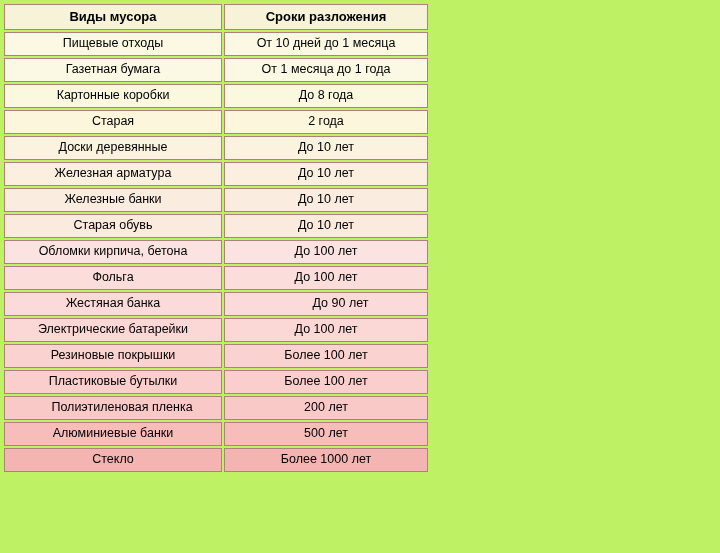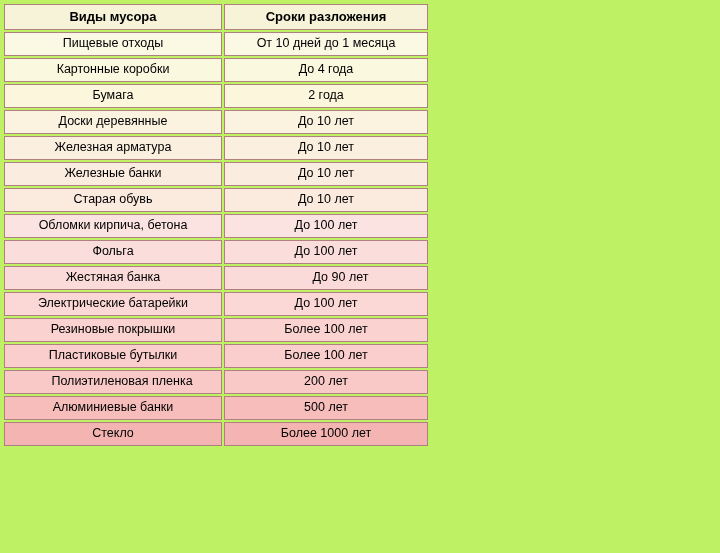--- a/index.html
+++ b/index.html
@@ -62,25 +62,29 @@
         <th style="background: rgb(247, 243, 216);">Виды мусора</th>
         <th style="background: rgb(247, 243, 216);">Сроки разложения</th>
       </tr>
     </thead>
     <tbody>
         <tr>
           <td style="background: rgb(251, 248, 227);">Пищевые отходы</td>
           <td style="background: rgb(251, 248, 227);">От 10 дней до 1 месяца</td>
         </tr>
         <tr>
-          <td style="background: rgb(251, 248, 224);">Картонные коробки</td>
-          <td style="background: rgb(251, 248, 224);">До 4 года</td>
+          <td style="background: rgb(251, 248, 227);">Газетная бумага</td>
+          <td style="background: rgb(251, 248, 227);">От 1 месяца до 1 года</td>
         </tr>
         <tr>
-          <td style="background: rgb(251, 246, 220);">Бумага</td>
+          <td style="background: rgb(251, 248, 224);">Картонные коробки</td>
+          <td style="background: rgb(251, 248, 224);">До 8 года</td>
+        </tr>
+        <tr>
+          <td style="background: rgb(251, 246, 220);">Старая</td>
           <td style="background: rgb(251, 246, 220); margin-left: 16px;">2 года</td>
         </tr>
         <tr>
           <td style="background: rgb(251, 242, 224);">Доски деревянные</td>
           <td style="background: rgb(251, 242, 224);">До 10 лет</td>
         </tr>
         <tr>
           <td style="background: rgb(251, 239, 223);">Железная арматура</td>
           <td style="background: rgb(251, 239, 223);">До 10 лет</td>
         </tr>

